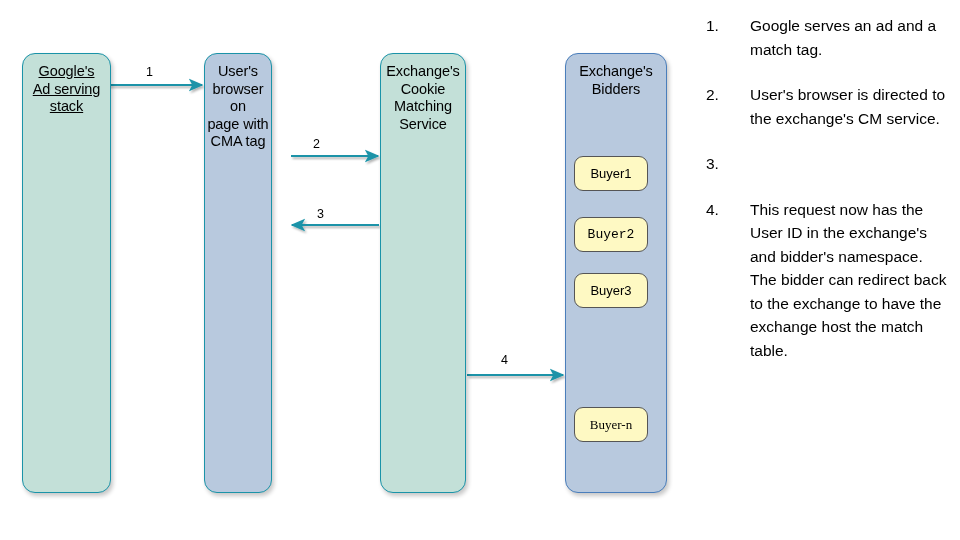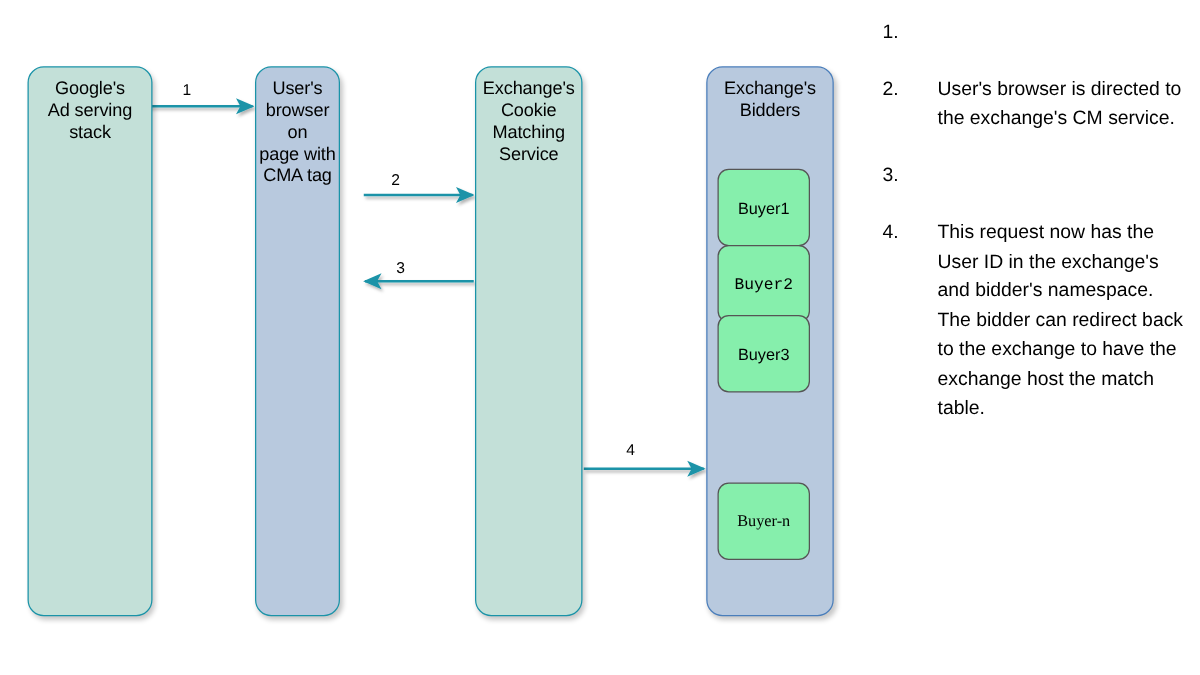--- a/index.html
+++ b/index.html
@@ -48,40 +48,41 @@
   }
   .lane.blue {
     background: #b8c9de;
     border: 1.2px solid #4a7ebb;
   }
   .lane.blue-teal {
     background: #b8c9de;
     border: 1.2px solid #1a93a8;
   }
 
-  #lane-google     { left: 22px;  top: 53px; width: 100px;  height: 440px; }
+  #lane-google     { left: 22px;  top: 53px; width: 89px;  height: 440px; text-decoration: underline; }
   #lane-browser    { left: 204px; top: 53px; width: 68px;  height: 440px; }
   #lane-cms        { left: 380px; top: 53px; width: 86px;  height: 440px; }
   #lane-bidders    { left: 565px; top: 53px; width: 102px; height: 440px; }
 
   
   .buyer {
     position: absolute;
     left: 574px;
     width: 74px;
-    height: 62px;
+    height: 35px;
     box-sizing: border-box;
-    background: #86efac;
+    background: #fef9c3;
     border: 1.1px solid #555555;
     border-radius: 9px;
     display: flex;
     align-items: center;
     justify-content: center;
     font-size: 13px;
     color: #000000;
+    margin-top: 21px;
   }
   #buyer-0 { top: 135px; }
   #buyer-1 { top: 196px; font-family: Liberation Mono, monospace; }
   #buyer-2 { top: 252px; }
   #buyer-3 { top: 386px; font-family: Liberation Serif, serif; }
 
   
   .arrow-num {
     position: absolute;
     font-size: 12.5px;
@@ -158,20 +159,21 @@
 <div class="buyer" id="buyer-3">Buyer-n</div>
 
 <span class="arrow-num" style="left:146px; top:66px;">1</span>
 <span class="arrow-num" style="left:313px; top:138px;">2</span>
 <span class="arrow-num" style="left:317px; top:208px;">3</span>
 <span class="arrow-num" style="left:501px; top:354px;">4</span>
 
 <div id="steps">
   <div class="step">
     <div class="step-num">1.</div>
+    <div class="step-text">Google serves an ad and a match tag.</div>
   </div>
   <div class="step">
     <div class="step-num">2.</div>
     <div class="step-text">User's browser is directed to the exchange's CM service.</div>
   </div>
   <div class="step">
     <div class="step-num">3.</div>
   </div>
   <div class="step">
     <div class="step-num">4.</div>

